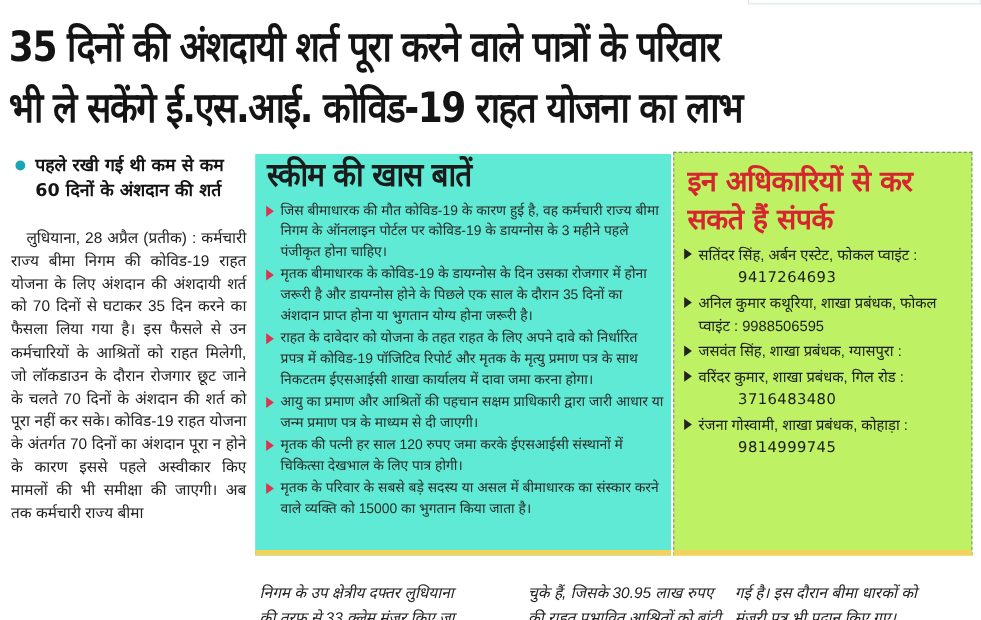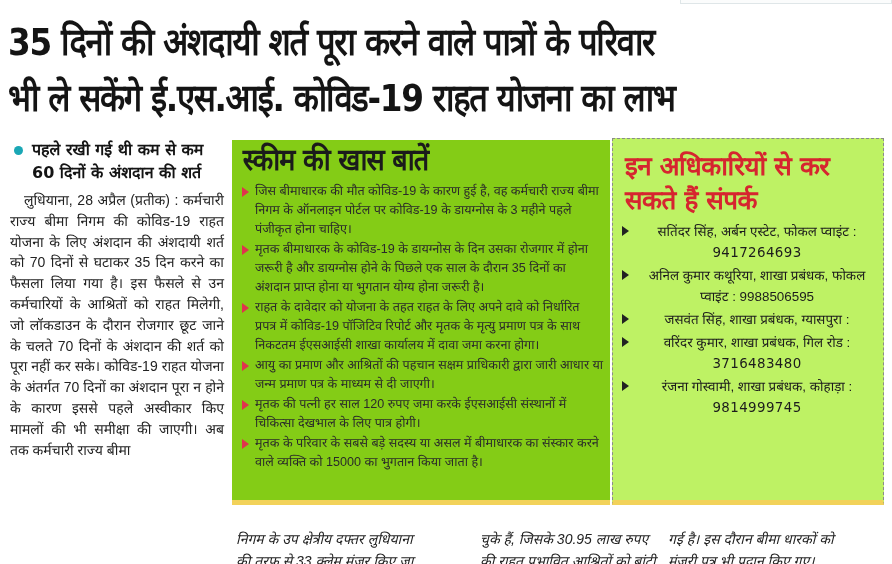--- a/index.html
+++ b/index.html
@@ -8,37 +8,37 @@
 
     .topstrip { position: absolute; left: 680px; top: 0; width: 212px; height: 4px; border: 1px solid #dfe6e8; border-top: none; background: #fbfcfc; }
 
     .headline { position: absolute; left: 8px; top: 14px; width: 880px; }
     .headline .line { display: block; font-family: "DejaVu Sans", sans-serif; font-weight: bold; font-size: 38px; line-height: 56px; letter-spacing: -1.5px; color: #141414; white-space: nowrap; transform: scaleX(0.86); transform-origin: left center; }
 
     
     .leftcol { position: absolute; left: 10px; top: 138px; width: 214px; }
     .subhead { position: relative; padding-left: 22px; font-weight: bold; font-size: 16px; line-height: 23px; color: #141414; }
     .subhead .dot { position: absolute; left: 4px; top: 8px; width: 9px; height: 9px; border-radius: 50%; background: #1aa7b5; }
-    .bodytext { margin-top: 6px; font-family: "Liberation Sans", sans-serif; font-size: 14px; line-height: 20.8px; text-align: justify; color: #222; }
+    .bodytext { margin-top: 22px; font-family: "Liberation Sans", sans-serif; font-size: 14px; line-height: 20.8px; text-align: justify; color: #222; }
     .bodytext .first { text-indent: 14px; }
 
     
-    .scheme { position: absolute; left: 232px; top: 140px; width: 378px; height: 365px; background: #84cc16; border-bottom: 5px solid #f2d25a; }
+    .scheme { position: absolute; left: 232px; top: 140px; width: 378px; height: 365px; background: #5eead4; border-bottom: 5px solid #f2d25a; }
     .scheme h2 { font-weight: bold; font-size: 30px; line-height: 40px; padding-left: 12px; letter-spacing: -1px; color: #1b1b1b; transform: scaleX(0.9); transform-origin: left center; }
     .scheme ul { list-style: none; padding: 0 6px 0 6px; margin-top: 2px; }
     .scheme li { position: relative; padding-left: 17px; font-family: "Liberation Sans", sans-serif; font-size: 12.6px; line-height: 19px; color: #2a2a2a; margin-bottom: 1px; }
     .scheme li .tri { position: absolute; left: 4px; top: 5px; width: 0; height: 0; border-top: 5px solid transparent; border-bottom: 5px solid transparent; border-left: 7px solid #e0334d; }
 
     
     .contacts { position: absolute; left: 612px; top: 138px; width: 272px; height: 367px; background: #bef264; border: 1px dashed #8a8a8a; border-bottom: 5px solid #f2d25a; }
     .contacts h2 { font-weight: bold; font-size: 26px; line-height: 34px; color: #d6252f; padding: 10px 0 0 12px; letter-spacing: -0.5px; }
     .contacts ul { list-style: none; padding: 4px 4px 0 6px; }
-    .contacts li { position: relative; padding-left: 16px; font-family: "Liberation Sans", sans-serif; font-size: 13.4px; line-height: 21px; color: #1c1c1c; margin-bottom: 2px; text-align: center; }
+    .contacts li { position: relative; padding-left: 16px; font-family: "Liberation Sans", sans-serif; font-size: 13.4px; line-height: 21px; color: #1c1c1c; margin-bottom: 2px; }
     .contacts li .tri { position: absolute; left: 3px; top: 5px; width: 0; height: 0; border-top: 5px solid transparent; border-bottom: 5px solid transparent; border-left: 7px solid #222; }
-    .contacts .phone { display: block; font-family: "DejaVu Sans", sans-serif; font-size: 13.4px; letter-spacing: 0.4px; }
+    .contacts .phone { display: block; font-family: "DejaVu Sans", sans-serif; font-size: 13.4px; letter-spacing: 0.4px; margin-left: 36px; }
 
     
     .bottomcol { position: absolute; top: 528px; font-family: "Liberation Sans", sans-serif; font-size: 14px; line-height: 22px; color: #222; white-space: nowrap; font-style: italic; }
     .bc1 { left: 236px; width: 230px; }
     .bc2 { left: 480px; width: 175px; }
     .bc3 { left: 668px; width: 220px; }
   </style>
 </head>
 <body>
 

